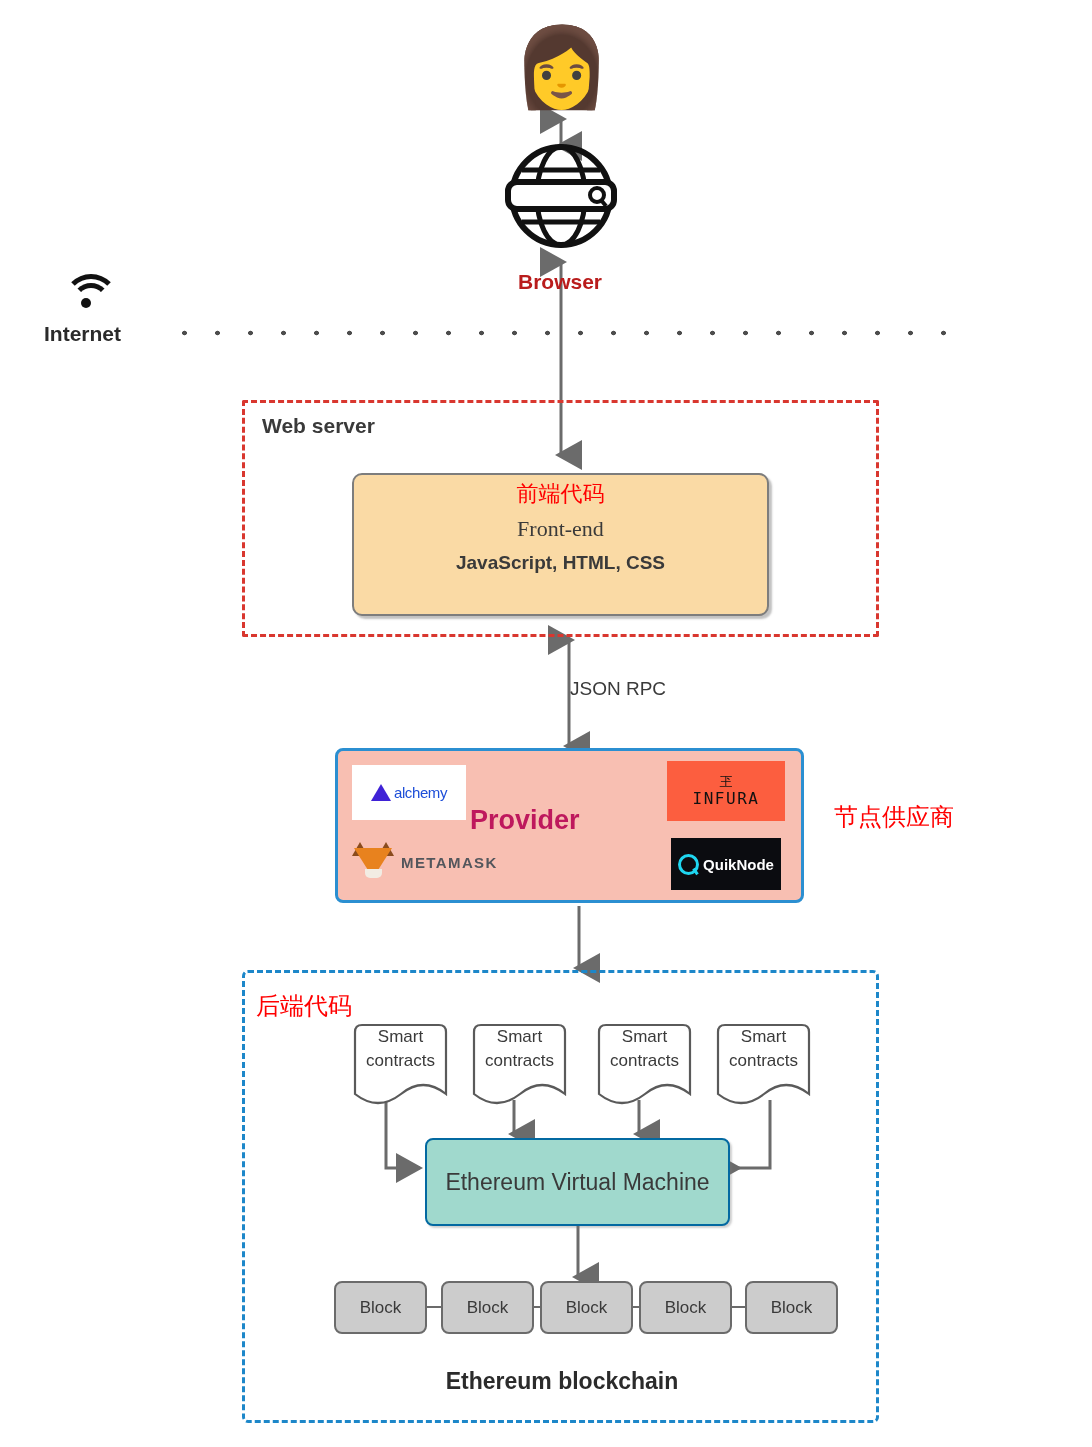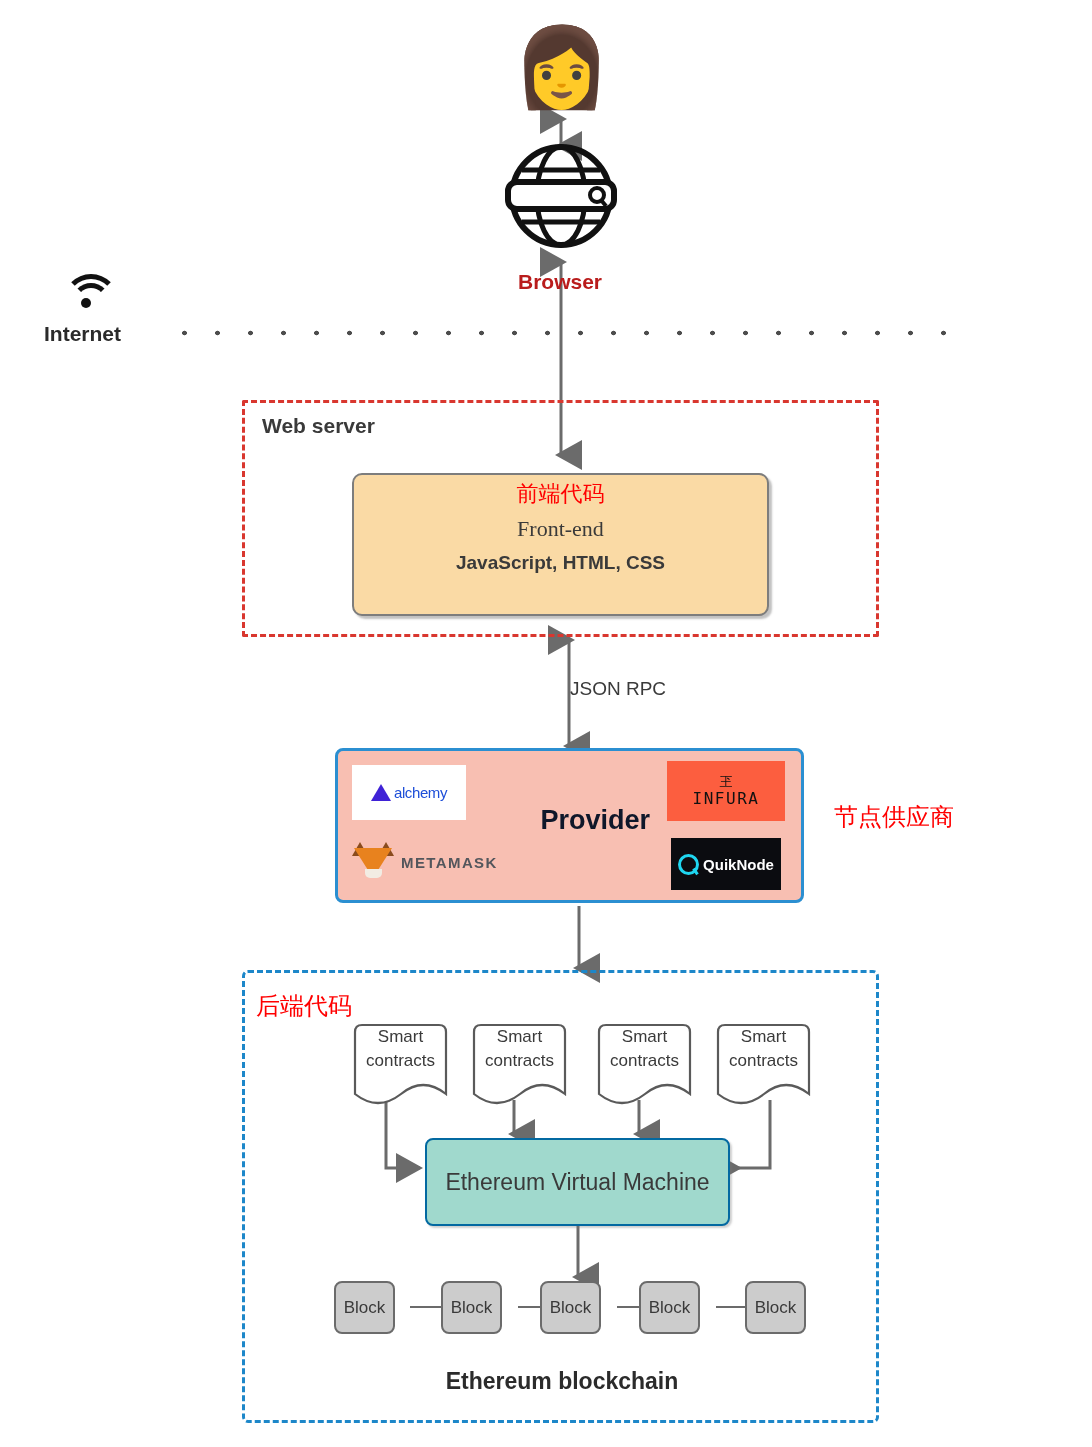--- a/index.html
+++ b/index.html
@@ -132,26 +132,26 @@
 
   .box-provider {
     left: 335px; top: 748px;
     width: 469px; height: 155px;
     background: #f8bfb2;
     border: 3px solid #2b8fd1;
     border-radius: 8px;
     box-sizing: border-box;
   }
   .provider-label {
-    left: 450px; top: 805px;
+    left: 470px; top: 805px;
     width: 200px;
-    text-align: right;
+    text-align: left;
     font-size: 27px;
     font-weight: bold;
-    color: #0f172a;
+    color: #be185d;
   }
 
   
   .logo-alchemy {
     left: 352px; top: 765px;
     width: 114px; height: 55px;
     background: #ffffff;
     display: flex;
     align-items: center;
     justify-content: center;
@@ -286,21 +286,21 @@
     display: flex;
     align-items: center;
     justify-content: center;
     font-size: 23px;
     color: #3a3a3a;
     box-shadow: 2px 2px 2px rgba(120,120,120,0.35);
   }
 
   .block {
     top: 1281px;
-    width: 61px; height: 53px;
+    width: 93px; height: 53px;
     background: #cccccc;
     border: 2px solid #6b6b6b;
     border-radius: 8px;
     box-sizing: border-box;
     display: flex;
     align-items: center;
     justify-content: center;
     font-size: 17px;
     color: #3a3a3a;
   }

